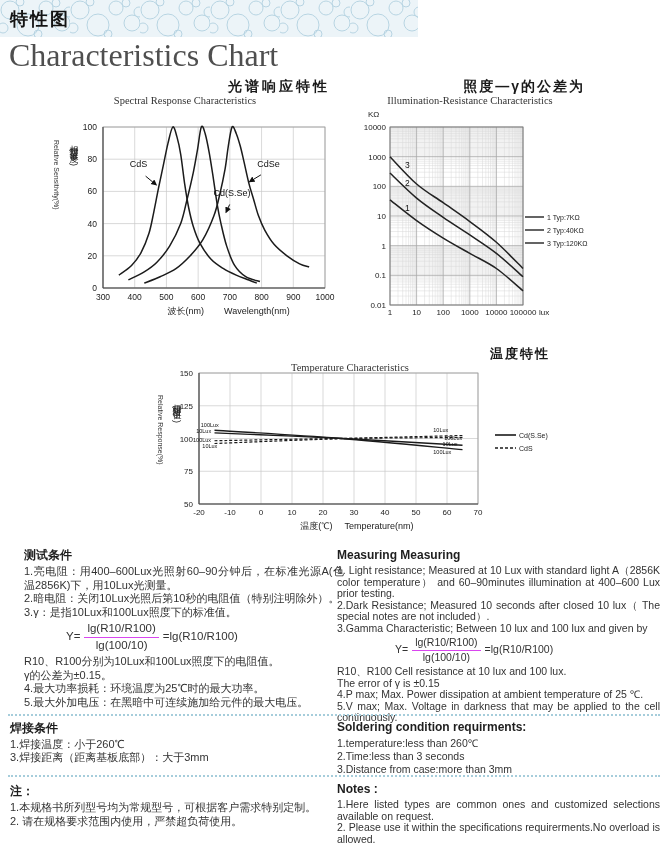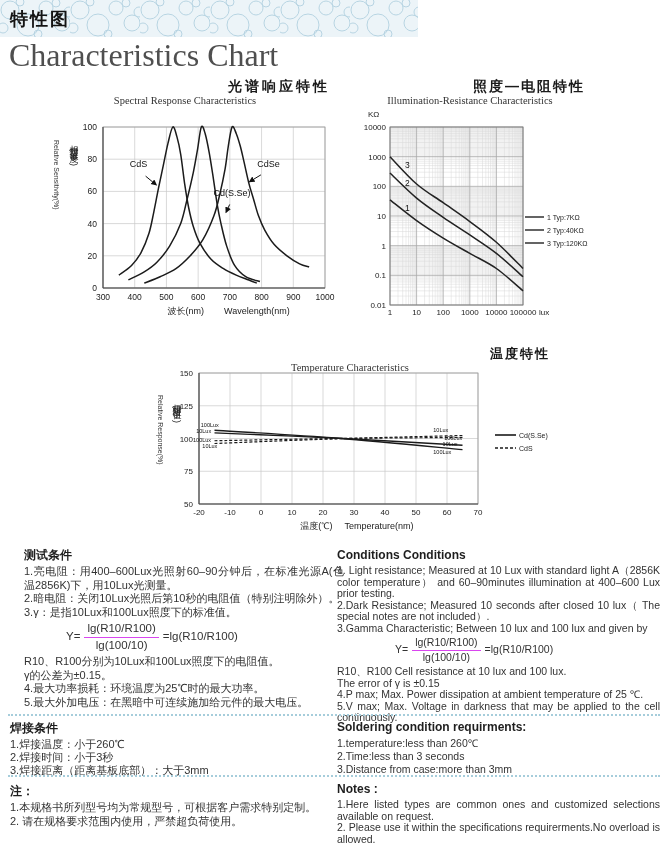--- a/index.html
+++ b/index.html
@@ -102,21 +102,21 @@
       <text x="192.07714285714286" y="85.23" font-size="9" fill="#111" text-anchor="middle" font-family="&quot;Liberation Sans&quot;,sans-serif">Cd(S.Se)</text>
       <line x1="189.66685714285714" y1="93.47" x2="186.05142857142857" y2="101.33" stroke="#111" stroke-width="1" marker-end="url(#arr1)"></line>
       <text x="228.54857142857142" y="56.25" font-size="9" fill="#111" text-anchor="middle" font-family="&quot;Liberation Sans&quot;,sans-serif">CdSe</text>
       <line x1="220.93714285714285" y1="63.846" x2="209.52" y2="70.74" stroke="#111" stroke-width="1" marker-end="url(#arr1)"></line>
       <text x="164" y="203" font-size="9" fill="#222" text-anchor="end" font-family="&quot;Liberation Sans&quot;,sans-serif">波长(nm)</text>
       <text x="184" y="203" font-size="9" fill="#222" text-anchor="start" font-family="&quot;Liberation Sans&quot;,sans-serif">Wavelength(nm)</text>
     </svg>
 </div>
 
 <div class="chart-block" style="left:355px;top:78px;width:313px;height:258px;">
-  <div class="c-title" style="width:230px;letter-spacing:2px;">照度—电阻特性</div>
+  <div class="c-title" style="width:230px;letter-spacing:2px;">照度—γ的公差为</div>
   <div class="c-sub" style="width:230px;">Illumination-Resistance Characteristics</div>
   <svg id="illum-svg" style="top:28px;" width="313" height="222">
       <rect x="35" y="139.66666666666669" width="133" height="29.666666666666657" fill="#e9e9e9" opacity="0.6"></rect>
       <rect x="35" y="80.33333333333334" width="133" height="29.666666666666657" fill="#e9e9e9" opacity="0.6"></rect>
       <rect x="35" y="21" width="133" height="29.666666666666657" fill="#e9e9e9" opacity="0.6"></rect>
       <line x1="43.0073978846619" y1="21" x2="43.0073978846619" y2="199" stroke="#d9d9d9" stroke-width="0.5"></line>
       <line x1="47.69142537554302" y1="21" x2="47.69142537554302" y2="199" stroke="#d9d9d9" stroke-width="0.5"></line>
       <line x1="51.0147957693238" y1="21" x2="51.0147957693238" y2="199" stroke="#d9d9d9" stroke-width="0.5"></line>
       <line x1="53.5926021153381" y1="21" x2="53.5926021153381" y2="199" stroke="#d9d9d9" stroke-width="0.5"></line>
       <line x1="55.69882326020492" y1="21" x2="55.69882326020492" y2="199" stroke="#d9d9d9" stroke-width="0.5"></line>
@@ -320,21 +320,21 @@
       </span>
     <span>=lg(R10/R100)</span>
   </div>
   <p>R10、R100分别为10Lux和100Lux照度下的电阻值。</p>
   <p>γ的公差为±0.15。</p>
   <p>4.最大功率损耗：环境温度为25℃时的最大功率。</p>
   <p>5.最大外加电压：在黑暗中可连续施加给元件的最大电压。</p>
 </div>
 
 <div class="sec en" style="left:337px;top:548px;width:323px;">
-  <h3>Conditions Conditions</h3>
+  <h3>Measuring Measuring</h3>
   <p>1. Light resistance; Measured at 10 Lux with standard light A（2856K color temperature） and 60–90minutes illumination at 400–600 Lux prior testing.</p>
   <p>2.Dark Resistance; Measured 10 seconds after closed 10 lux（ The special notes are not included）.</p>
   <p>3.Gamma Characteristic; Between 10 lux and 100 lux and given by</p>
   <div class="formula" style="font-size:10.5px;margin-left:58px;">
     <span>Y=</span>
     <span class="frac">
         <span class="num">lg(R10/R100)</span>
         <span class="den">lg(100/10)</span>
       </span>
     <span>=lg(R10/R100)</span>
@@ -343,21 +343,20 @@
   <p>The error of γ is ±0.15</p>
   <p>4.P max; Max. Power dissipation at ambient temperature of 25 ℃.</p>
   <p>5.V max; Max. Voltage in darkness that may be applied to the cell continuously.</p>
 </div>
 
 <div class="dotsep" style="top:714px;"></div>
 
 <div class="sec" style="left:10px;top:721px;width:320px;line-height:13px;">
   <h3>焊接条件</h3>
   <p>1.焊接温度：小于260℃</p>
-  <p>2.焊接时间：小于3秒</p>
   <p>3.焊接距离（距离基板底部）：大于3mm</p>
 </div>
 
 <div class="sec en" style="left:337px;top:720px;width:323px;line-height:13px;">
   <h3>Soldering condition requirments:</h3>
   <p>1.temperature:less than 260℃</p>
   <p>2.Time:less than 3 seconds</p>
   <p>3.Distance from case:more than 3mm</p>
 </div>
 

